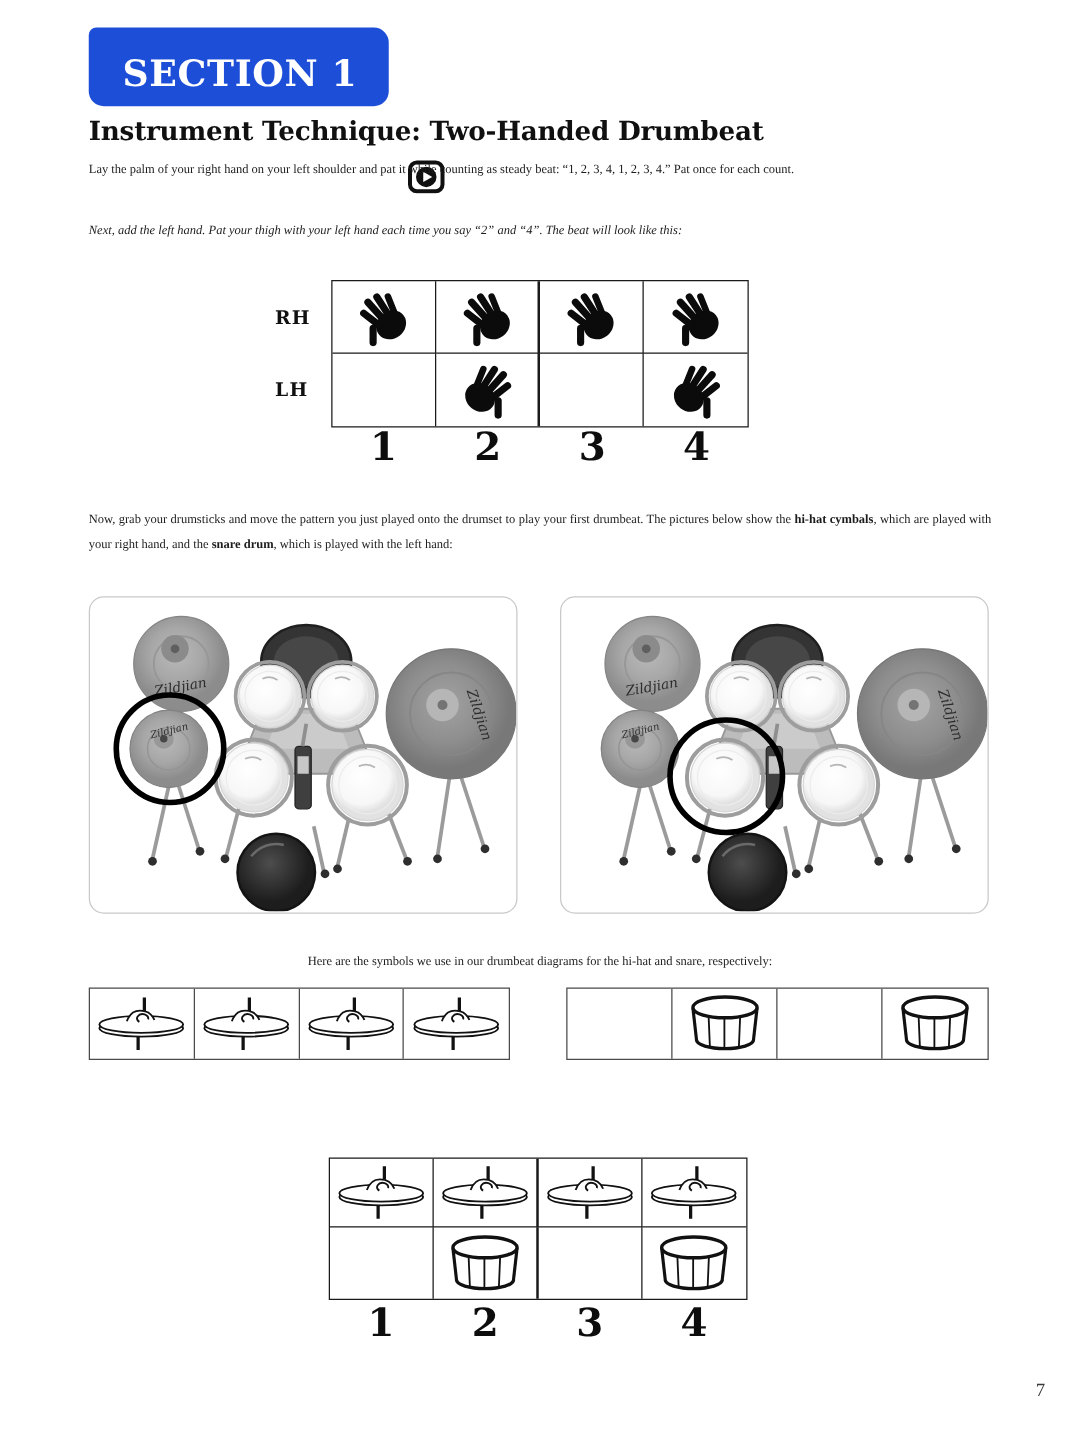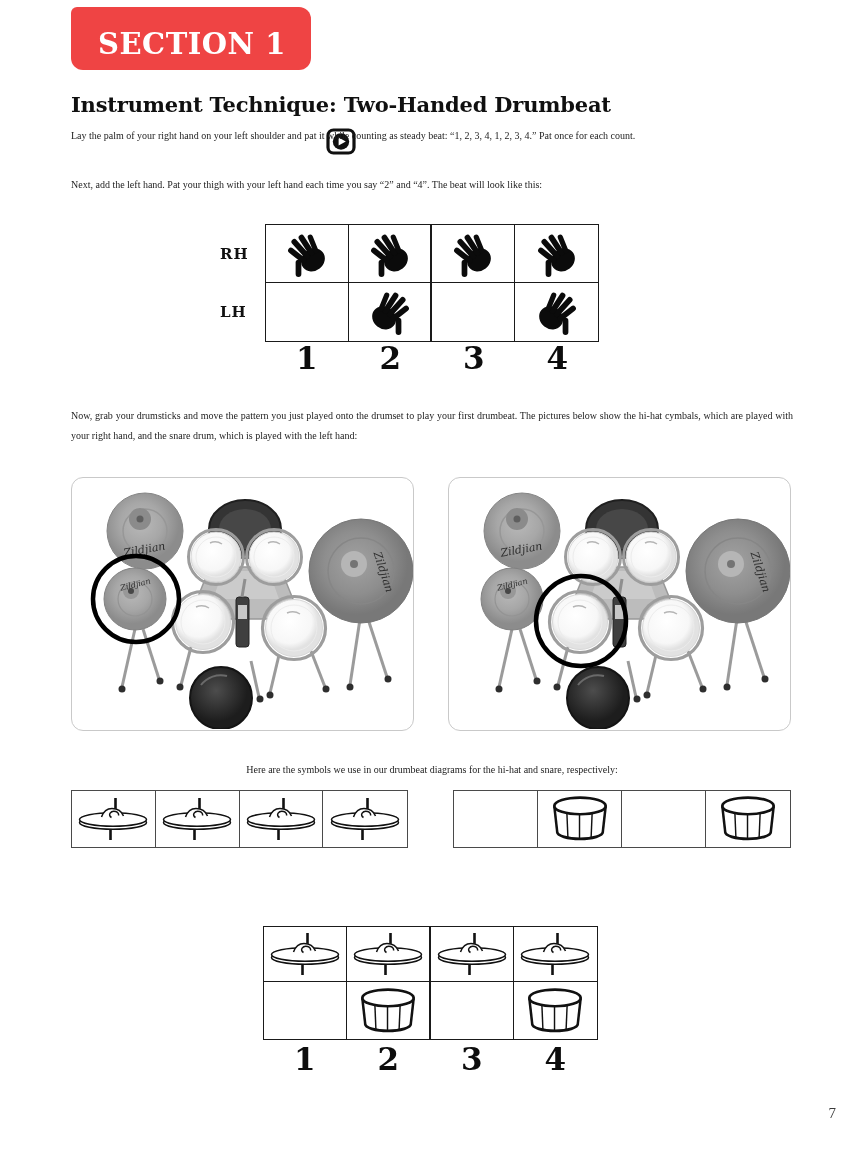--- a/index.html
+++ b/index.html
@@ -6,44 +6,44 @@
   html,body { background:#e8e8e8; }
   .page {
     position:relative; width:864px; height:1152px; background:#ffffff;
     margin:0 auto; overflow:hidden;
     font-family:"Liberation Serif", serif; color:#191919;
   }
   .abs { position:absolute; }
 
   
   .section-box {
-    left:71px; top:7px; width:240px; height:63px;
-    background:#ef4444; border-radius:6px 12px 12px 12px;
+    left:71px; top:22px; width:240px; height:63px;
+    background:#1d4ed8; border-radius:6px 12px 12px 12px;
     display:flex; align-items:flex-end; padding:0 0 9px 27px;
   }
   .section-box span {
     color:#fff; font-family:"DejaVu Serif", serif; font-weight:bold;
     font-size:29px; letter-spacing:0.5px;
   }
 
   
   .title-row { left:71px; top:92px; display:flex; align-items:center; gap:11px;flex-direction:column; }
   .title-row h1 {
     font-family:"DejaVu Serif", serif; font-weight:bold; font-size:21px; color:#101010;
     letter-spacing:-0.2px;
   }
 
   
   .para { width:722px; font-size:10px; line-height:19.6px; text-align:justify; color:#1c1c1c; }
   .p1 { left:71px; top:126px; }
-  .p2 { left:71px; top:175px; }
+  .p2 { left:71px; top:175px;font-style:italic; }
   .p3 { left:71px; top:406px; }
   .caption { left:71px; top:760px; text-align:center; }
   .p4 { left:71px; top:876px; }
-  .bold { font-weight:normal; }
+  .bold { font-weight:bold; }
 
   
   .row-label { font-family:"DejaVu Serif", serif; font-weight:bold; font-size:15px; color:#111; letter-spacing:1px; }
   .rh-label { left:220px; top:245px; }
   .lh-label { left:220px; top:303px; }
   .beat-table { left:265px; top:224px; width:334px; border:1.3px solid #1a1a1a; background:#fff; }
   .beat-row { display:grid; grid-template-columns:repeat(4,1fr); }
   .beat-row .cell { height:58px; display:flex; align-items:center; justify-content:center; border-right:1.2px solid #1a1a1a; }
   .beat-row .cell:nth-child(2) { border-right-width:2.6px; }
   .beat-row .cell:last-child { border-right:none; }

